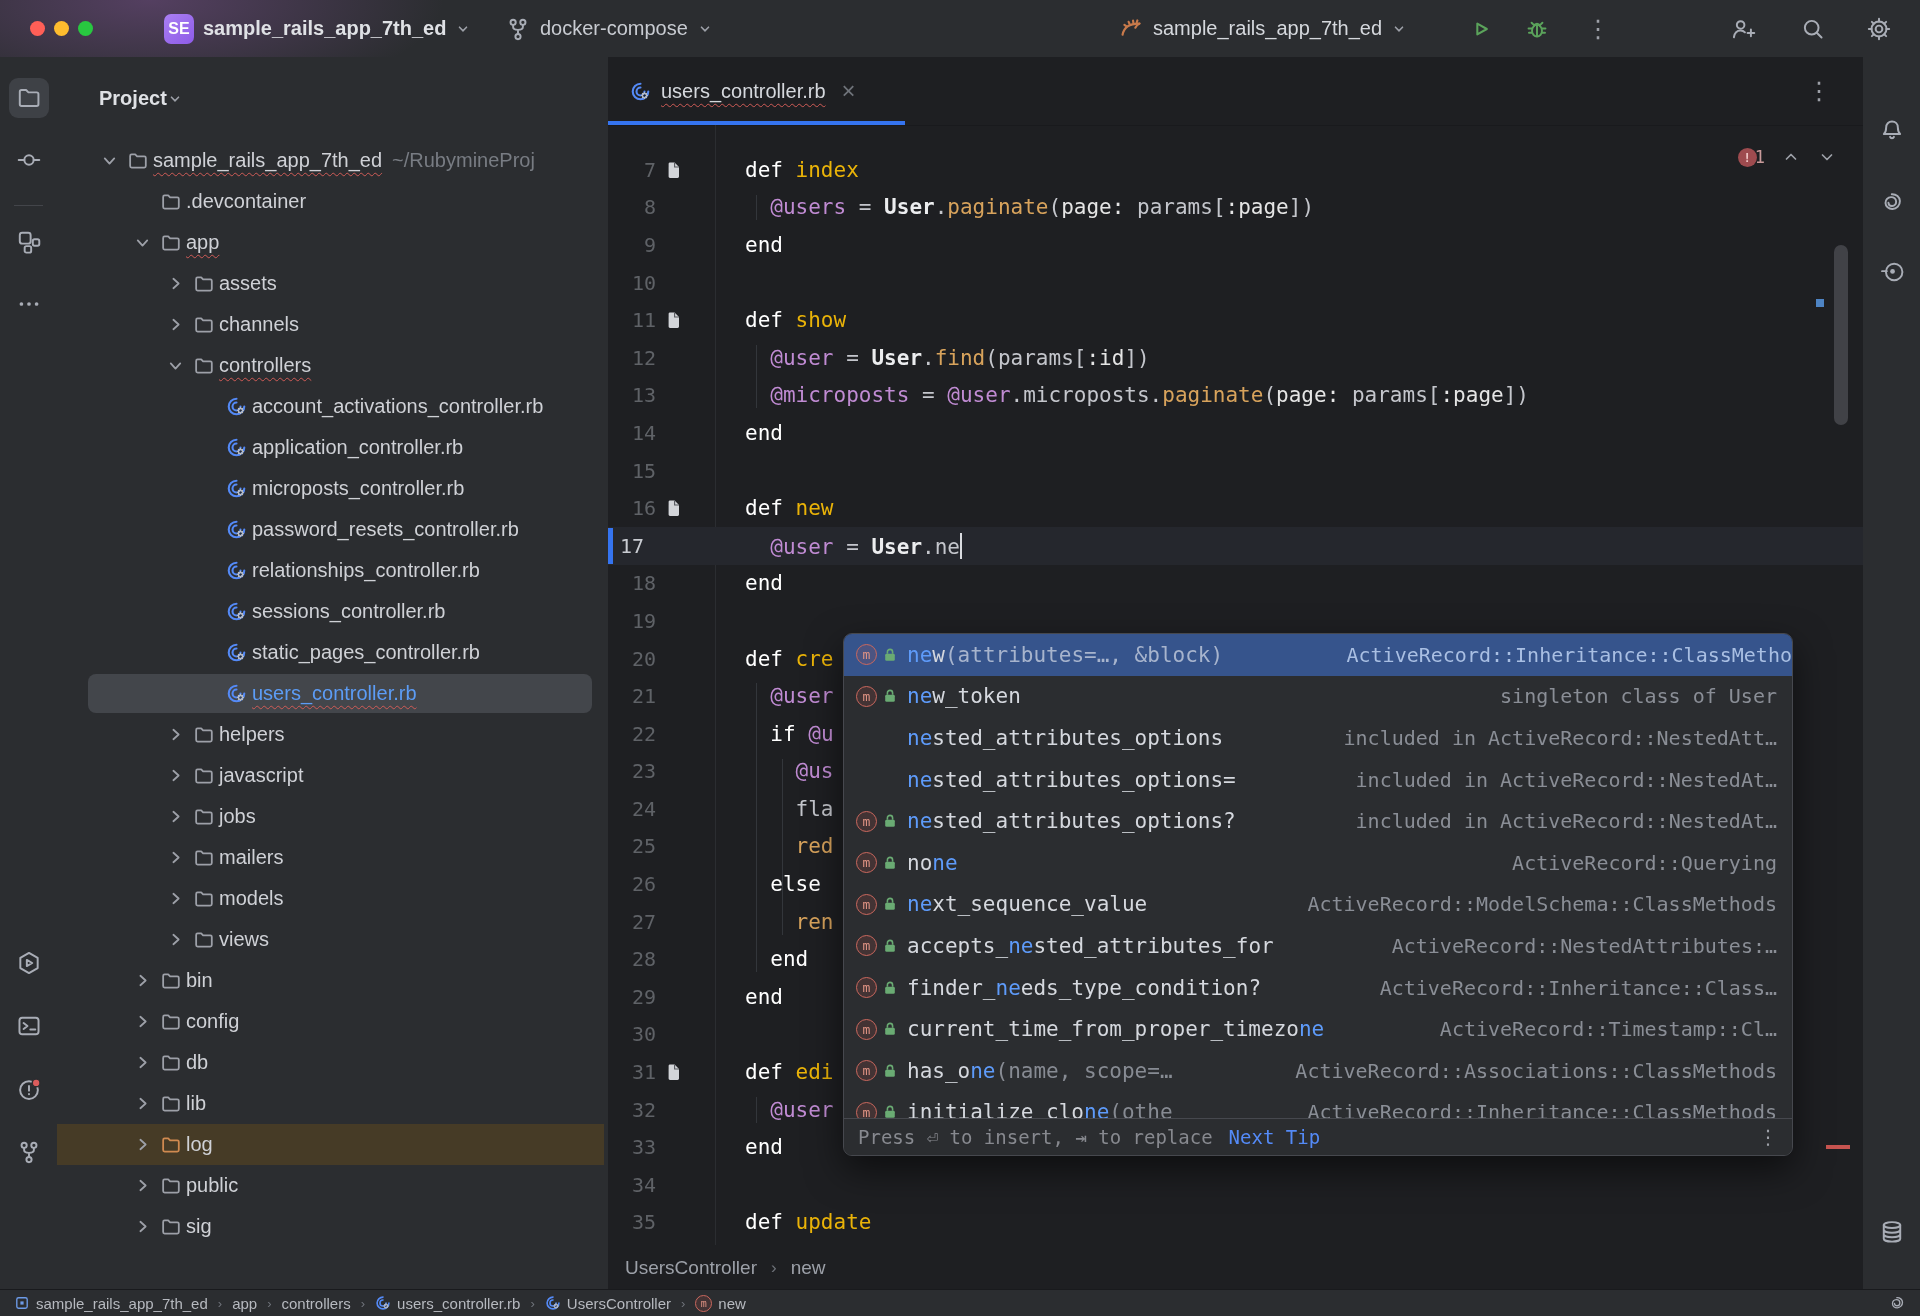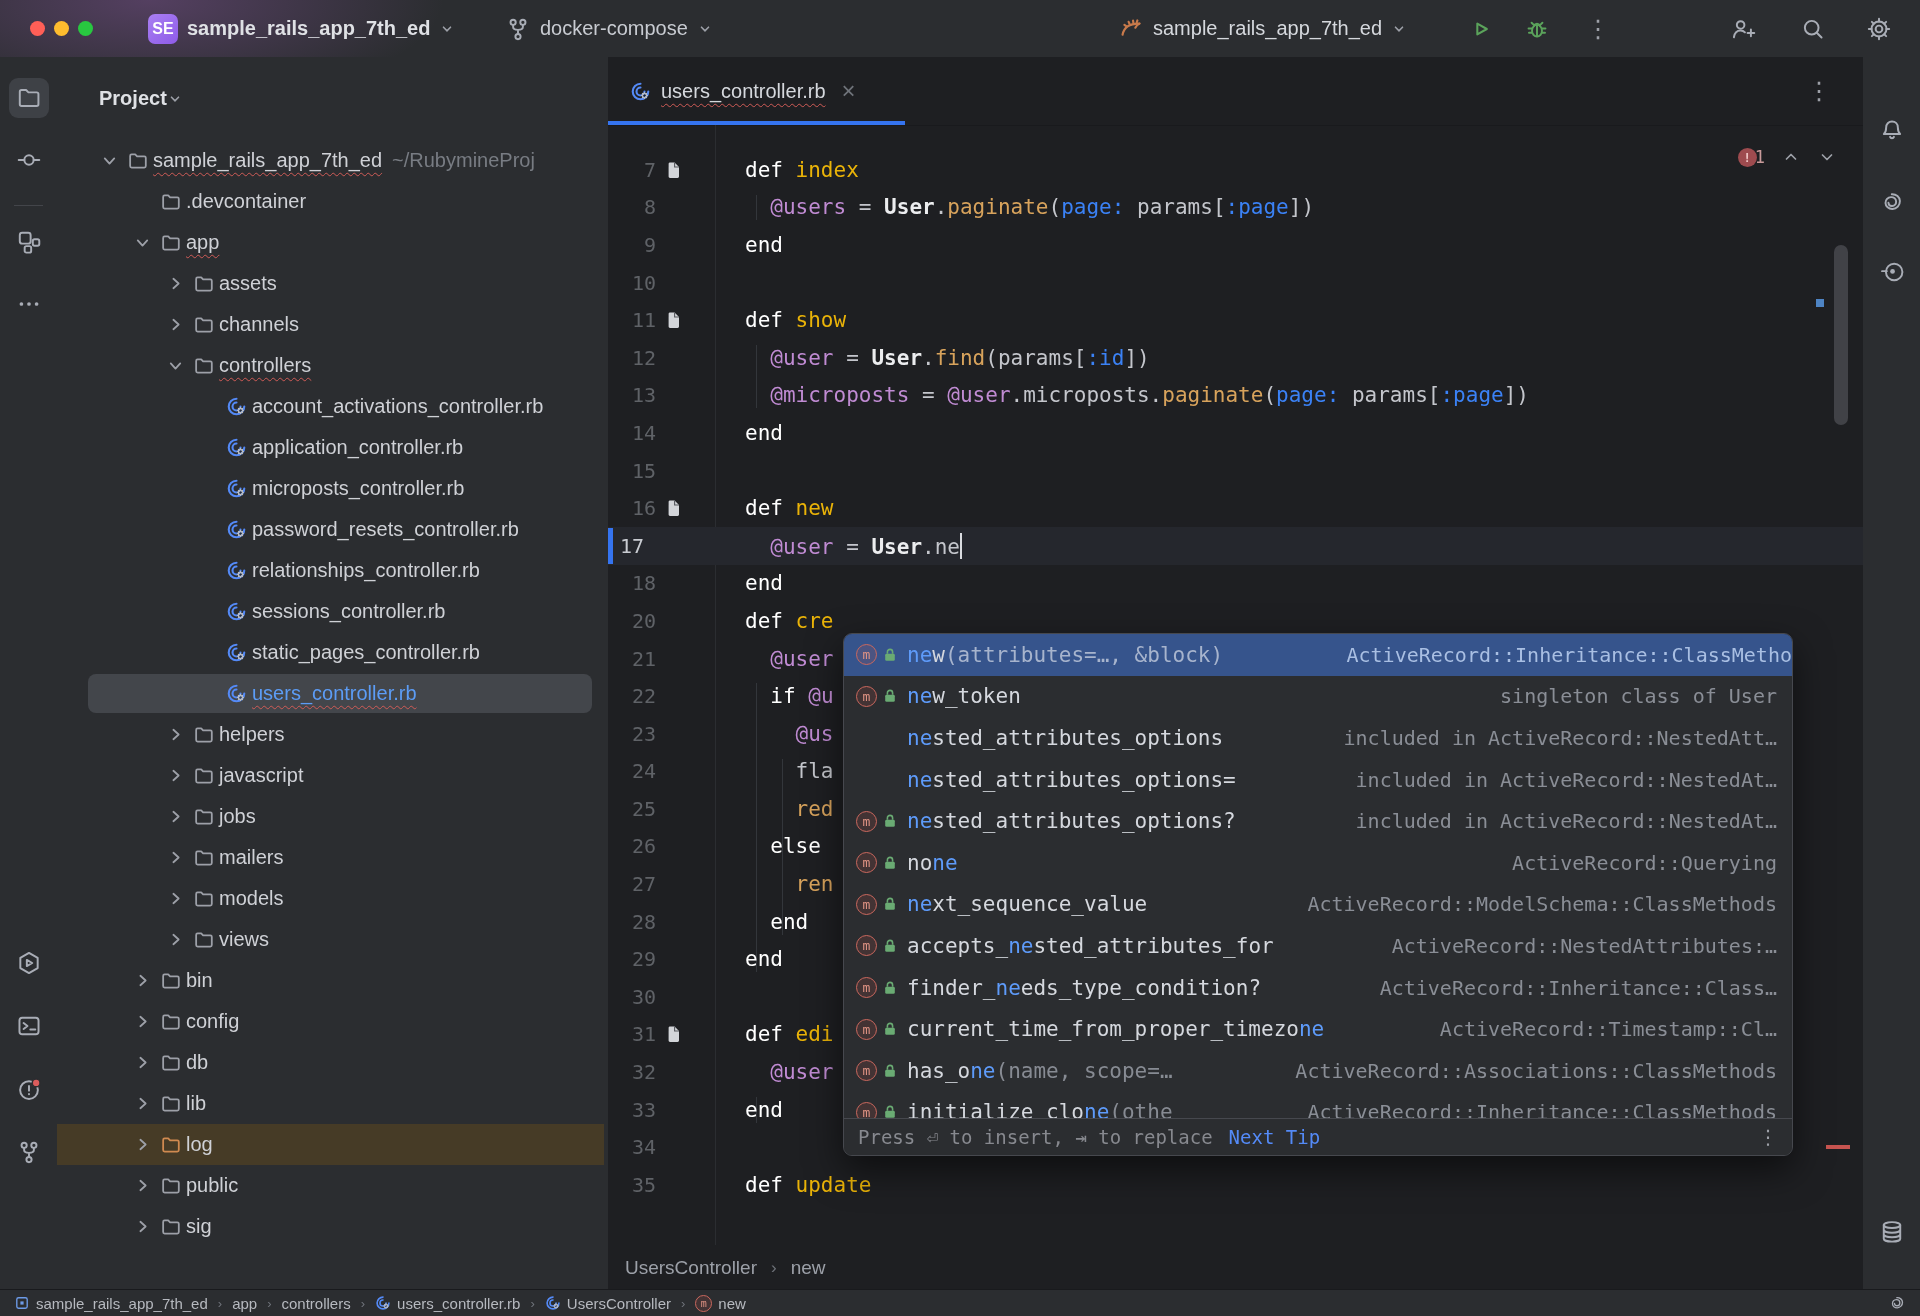--- a/index.html
+++ b/index.html
@@ -52,21 +52,21 @@
   .iguide{position:absolute;width:1px;background:#33363B;}
   .lines{position:absolute;left:0;right:0;top:0;padding-top:26px;}
   .line{height:37.6px;display:flex;align-items:center;position:relative;}
   .line.cur{background:#25272D;}
   .line.cur::before{content:"";position:absolute;left:0;top:1px;bottom:1px;width:5px;background:#3574F0;}
   .ln{flex:0 0 48px;text-align:right;color:#5F6267;font-size:20px;}
   .cur .ln{color:#C9CCD2;text-align:center;}
   .gic{flex:0 0 36px;display:flex;justify-content:center;}
   .codetxt{padding-left:53px;white-space:pre;}
   .k{color:#ffffff}.f{color:#eab308}.c{color:#D8A35C}.v{color:#C08BD3}
-  .u{color:#ECEDEF;font-weight:bold}.s{color:#3b82f6}.p{color:#C4C6CC}
+  .u{color:#ECEDEF;font-weight:bold}.s{color:#e5e5e5}.p{color:#C4C6CC}
   .caret{display:inline-block;width:2px;height:26px;background:#D9DBDF;vertical-align:-5px;}
   .inspect{position:absolute;top:22px;right:26px;display:flex;align-items:center;gap:16px;}
   .errdot{width:19px;height:19px;border-radius:50%;background:#9E4B4F;color:#EDC3C3;font-size:13px;font-weight:bold;
      display:flex;align-items:center;justify-content:center;}
   .errcount{font-size:17px;color:#C99B9B;margin-left:-9px;}
   .sb-thumb{position:absolute;right:15px;top:120px;width:14px;height:180px;background:rgba(165,168,178,.26);border-radius:7px;}
   .sb-blue{position:absolute;right:39px;top:174px;width:8px;height:8px;background:#4E84C4;}
   .sb-red{position:absolute;right:13px;top:1020px;width:24px;height:4px;background:#C75450;}
   .crumbbar{position:absolute;left:0;right:0;bottom:0;height:45px;display:flex;align-items:center;padding-left:17px;gap:14px;
      font-size:19px;color:#9CA0A8;background:#1E1F22;}
@@ -104,21 +104,21 @@
 </style>
 </head>
 <body>
 
 <div class="titlebar">
   <div class="tlights">
     <div class="tl" style="background:#FF5F57"></div>
     <div class="tl" style="background:#FEBC2E"></div>
     <div class="tl" style="background:#28C840"></div>
   </div>
-  <div class="tb-group chip" style="left:148px">
+  <div class="tb-group chip" style="left:164px">
     <span class="se-badge">SE</span>
     <span class="tb-name">sample_rails_app_7th_ed</span>
     <span>
         <svg width="16" height="16" viewBox="0 0 16 16" fill="none" stroke="#9DA0A8" stroke-width="1.6" stroke-linecap="round">
           <path d="M4.5 6.2L8 9.8l3.5-3.6"></path>
         </svg>
       </span>
   </div>
   <div class="tb-group chip" style="left:505px">
     <span>
@@ -769,20 +769,25 @@
         </div>
         <div class="line cur">
           <span class="ln">17</span>
           <span class="gic"></span>
           <span class="codetxt"><span class="p">  </span><span class="v">@user</span><span class="p"> = </span><span class="u">User</span><span class="p">.ne</span><span class="caret"></span></span>
         </div>
         <div class="line">
           <span class="ln">18</span>
           <span class="gic"></span>
           <span class="codetxt"><span class="k">end</span></span>
+        </div>
+        <div class="line">
+          <span class="ln">19</span>
+          <span class="gic"></span>
+          <span class="codetxt"></span>
         </div>
         <div class="line">
           <span class="ln">20</span>
           <span class="gic"></span>
           <span class="codetxt"><span class="k">def </span><span class="f">cre</span></span>
         </div>
         <div class="line">
           <span class="ln">21</span>
           <span class="gic"></span>
           <span class="codetxt"><span class="p">  </span><span class="v">@user</span></span>

